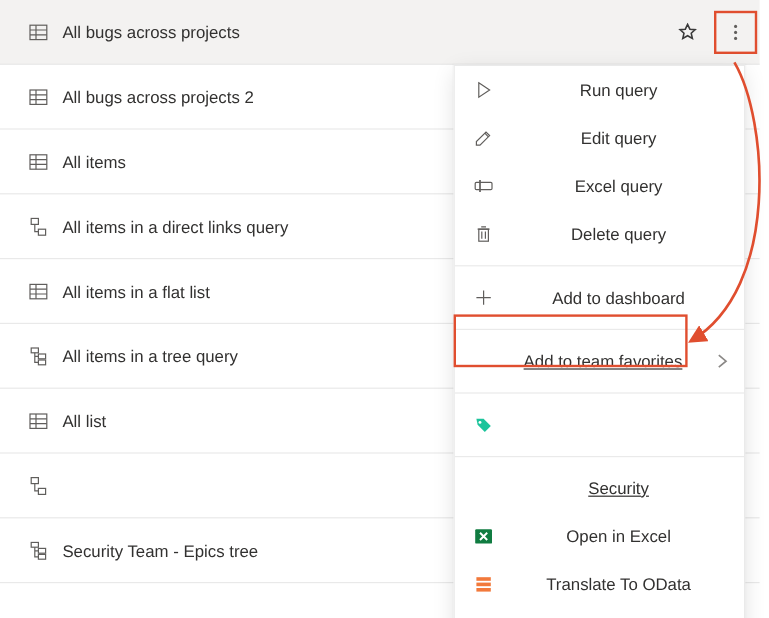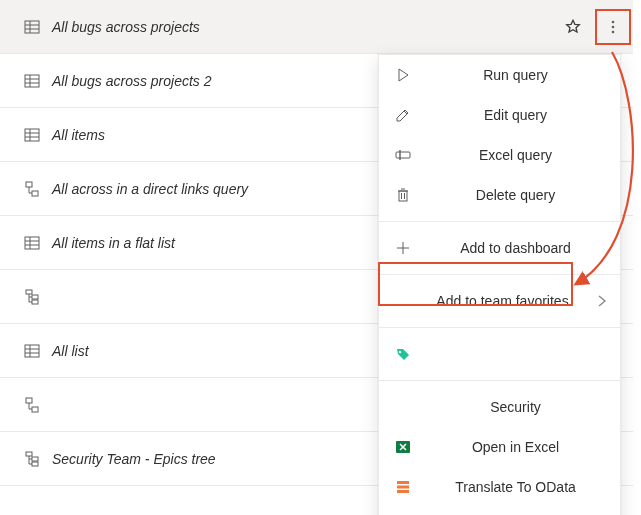--- a/index.html
+++ b/index.html
@@ -36,21 +36,21 @@
     border-bottom: 1px solid var(--row-border);
     padding-left: 24px;
   }
   .row.selected { background: var(--selected-bg); }
   .row .icon-slot {
     width: 16px; height: 16px;
     margin-right: 12px;
     display: flex; align-items: center; justify-content: center;
     color: var(--ink-soft);
   }
-  .row .label { flex: 1; font-style: italic; }
+  .row .label { flex: 1; }
   .row .star {
     width: 40px;
     display: flex; align-items: center; justify-content: center;
     color: #3a3a3a;
   }
   .row .more {
     width: 40px; height: 40px;
     display: flex; align-items: center; justify-content: center;
     color: var(--ink-soft);
     border-radius: 2px;
@@ -74,21 +74,21 @@
   }
   .menu-item {
     display: flex;
     align-items: center;
     height: 40px;
     padding: 0 12px 0 16px;
     gap: 12px;
     color: var(--ink);
     text-align: center;
   }
-  .menu-item.indent { padding-left: 44px; }
+  .menu-item.indent { padding-left: 44px; text-decoration: underline; }
   .menu-item .micon {
     width: 16px; height: 16px;
     display: flex; align-items: center; justify-content: center;
     color: var(--ink-soft);
   }
   .menu-item .mlabel { flex: 1; }
   .menu-item .chev {
     width: 14px;
     display:flex; align-items:center; justify-content:center;
     color: #8a8886;
@@ -225,36 +225,37 @@
         </svg>
       </span>
       <span class="label">All items</span>
     </div>
     <div class="row">
       <span class="icon-slot">
         <svg width="16" height="16">
           <use href="#ic-direct"></use>
         </svg>
       </span>
-      <span class="label">All across in a direct links query</span>
+      <span class="label">All items in a direct links query</span>
     </div>
     <div class="row">
       <span class="icon-slot">
         <svg width="16" height="16">
           <use href="#ic-flat"></use>
         </svg>
       </span>
       <span class="label">All items in a flat list</span>
     </div>
     <div class="row">
       <span class="icon-slot">
         <svg width="16" height="16">
           <use href="#ic-tree"></use>
         </svg>
       </span>
+      <span class="label">All items in a tree query</span>
     </div>
     <div class="row">
       <span class="icon-slot">
         <svg width="16" height="16">
           <use href="#ic-flat"></use>
         </svg>
       </span>
       <span class="label">All list</span>
     </div>
     <div class="row">

